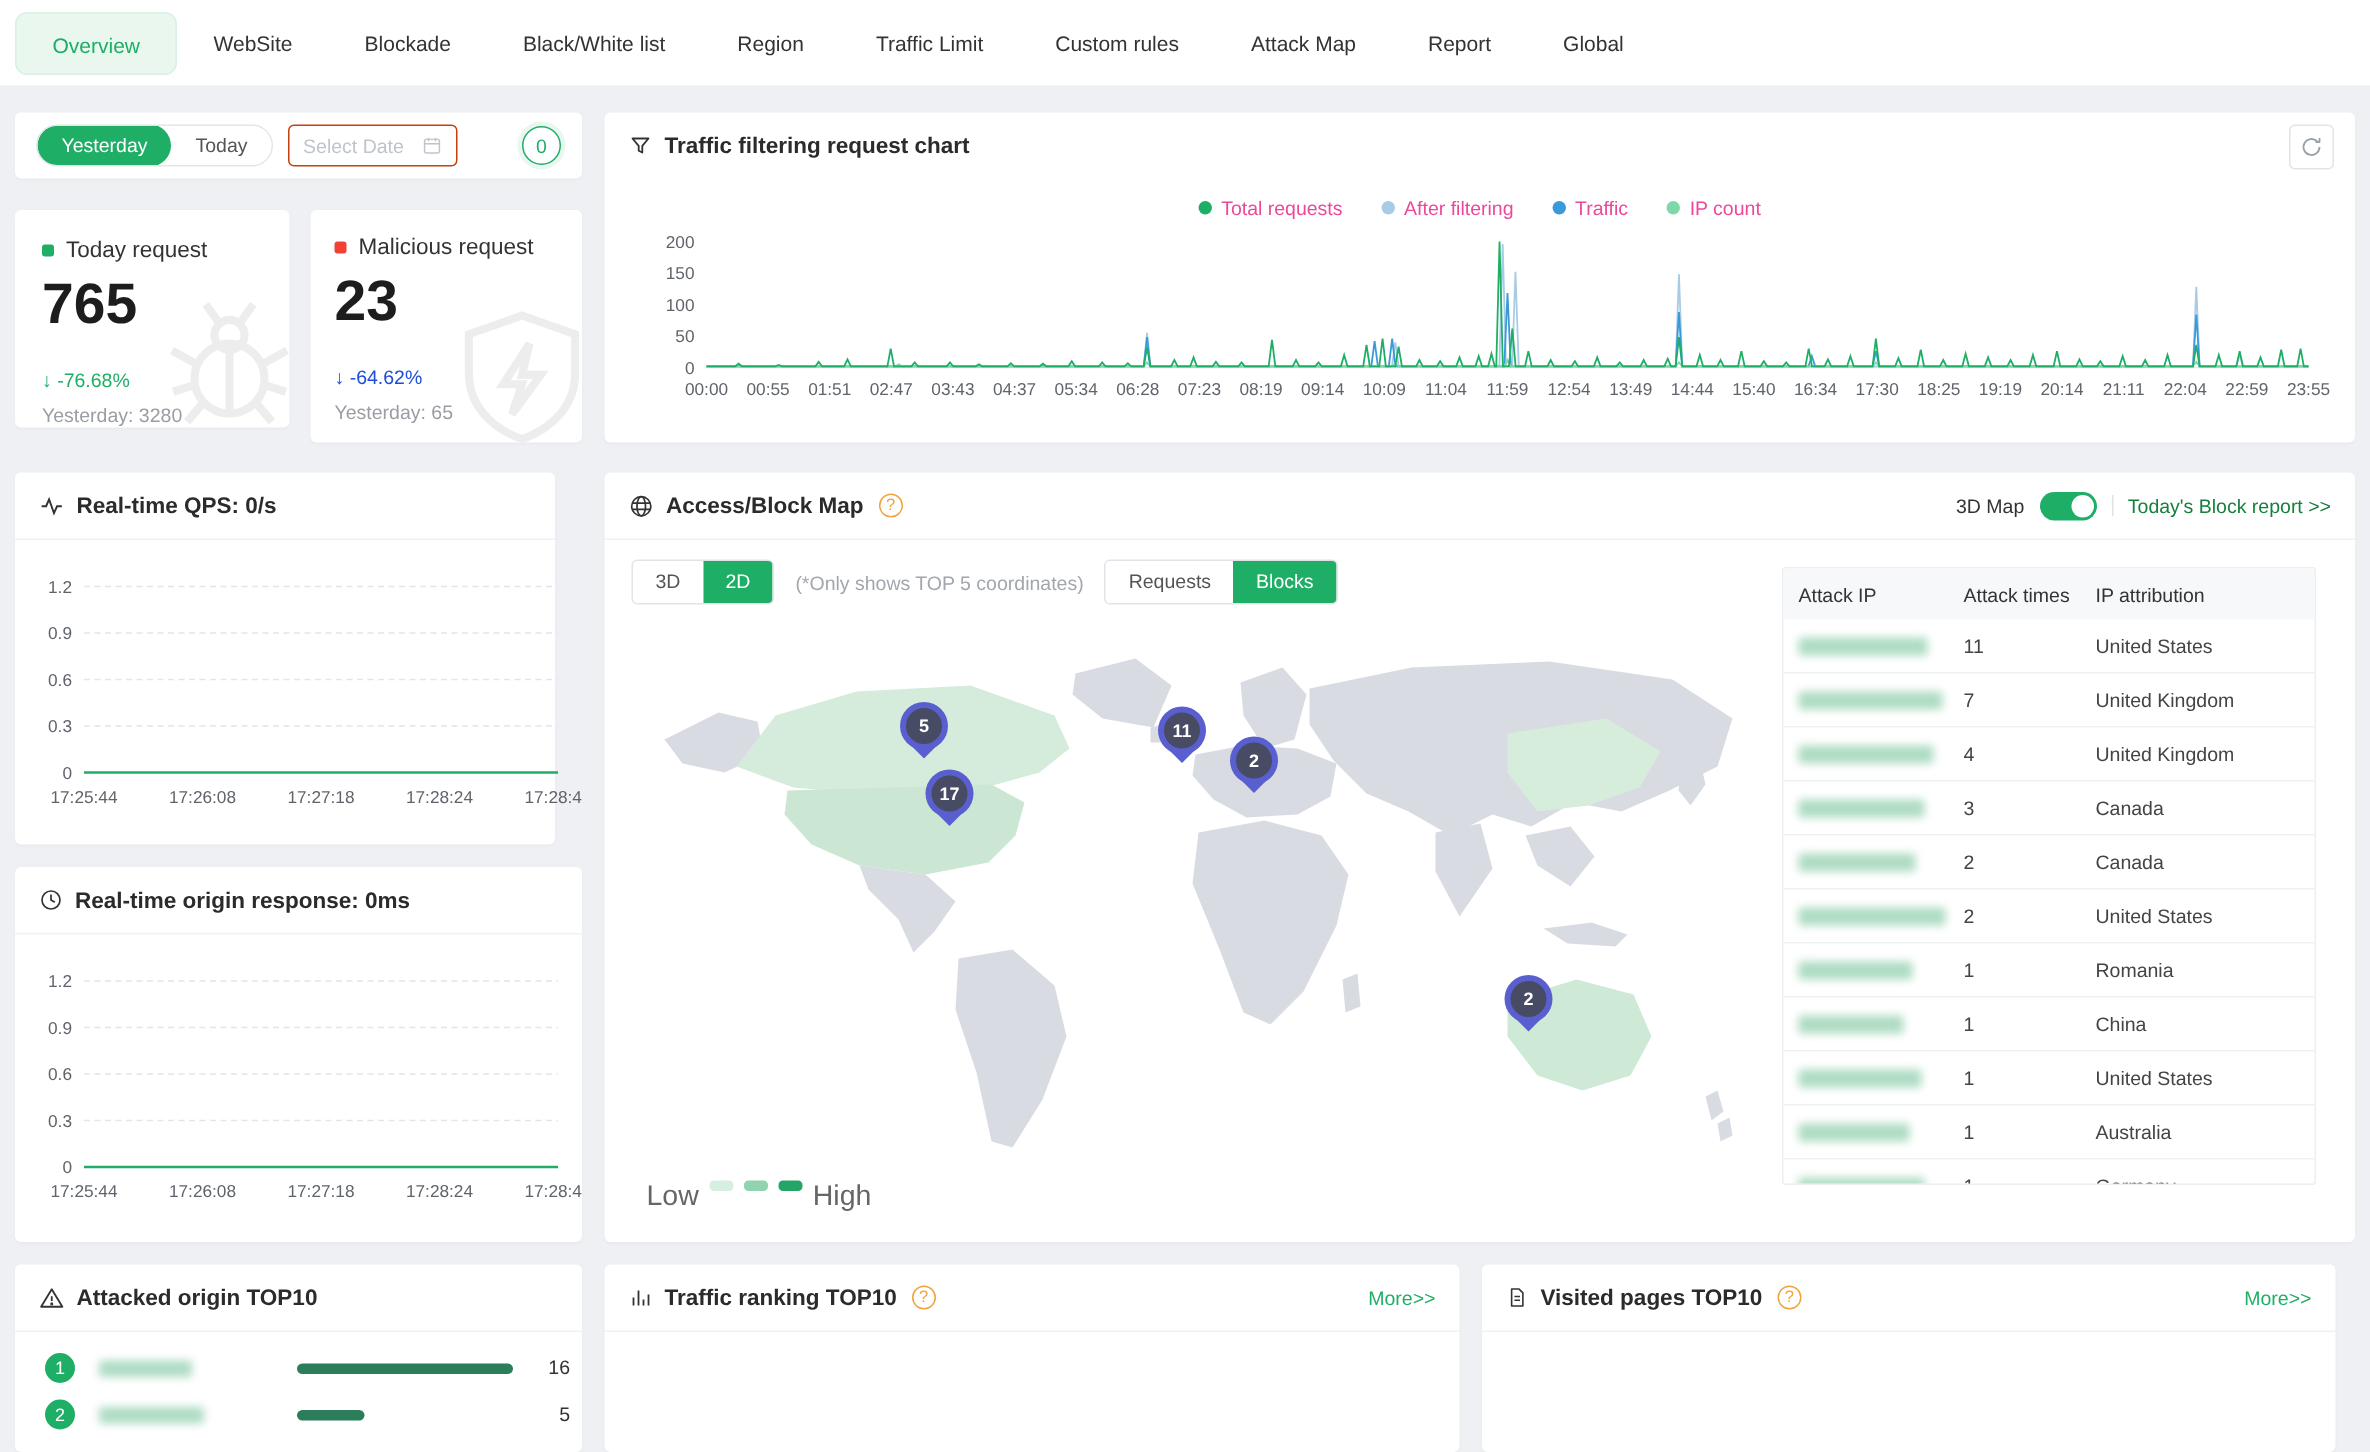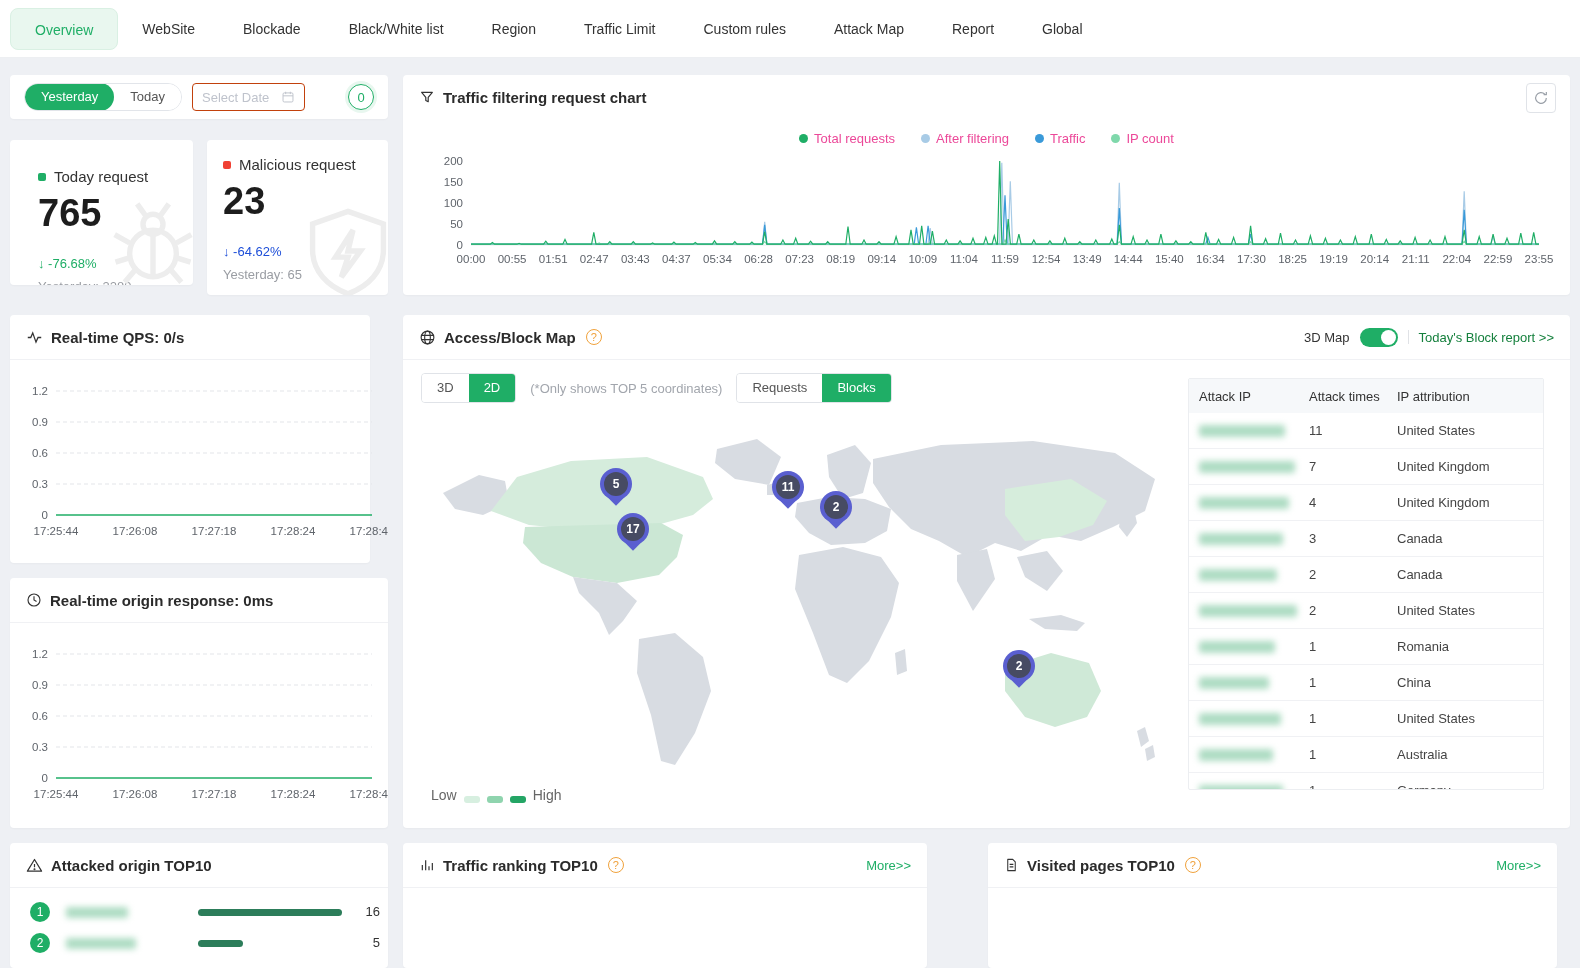--- a/index.html
+++ b/index.html
@@ -20,21 +20,21 @@
 
   
   #date-panel{left:10px;top:75px;width:378px;height:44px;display:flex;align-items:center;padding:0 14px;gap:10px}
   .date-seg{display:flex;align-items:center;border:1px solid #e2e5ea;border-radius:15px;overflow:hidden;height:28px}
   .date-seg .seg-btn{height:28px;line-height:28px;padding:0 16px;font-size:13px;color:#555;background:#fff;cursor:pointer;border:none}
   .date-seg .seg-btn.active{background:#1fae66;color:#fff;border-radius:15px}
   .date-input{display:flex;align-items:center;gap:12px;border:1px solid #c2410c;border-radius:4px;height:28px;padding:0 9px;color:#bfc3cc;font-size:13px;cursor:pointer}
   .counter-badge{margin-left:auto;width:26px;height:26px;border-radius:50%;border:1px solid #1fae66;color:#1fae66;font-size:13px;display:flex;align-items:center;justify-content:center;cursor:pointer;box-shadow:0 0 0 3px rgba(31,174,102,.10)}
 
   
-  #stat-today{left:10px;top:140px;width:183px;height:145px;padding:28px;overflow:hidden}
+  #stat-today{left:10px;top:140px;width:183px;height:145px;padding:18px;overflow:hidden}
   #stat-malicious{left:207px;top:140px;width:181px;height:155px;padding:16px;overflow:hidden}
   .stat-title{display:flex;align-items:center;gap:8px;font-size:15px;color:#333}
   .stat-bullet{width:8px;height:8px;border-radius:2px;flex:0 0 auto}
   .bullet-green{background:#1fae66}.bullet-red{background:#f04134}
   .stat-value{font-size:38px;font-weight:bold;color:#1d1d1d;margin-top:8px;line-height:1.1}
   .stat-change{font-size:13px;margin-top:21px}
   .change-green{color:#1fae66}.change-red{color:#1d4ed8}
   .stat-yesterday{font-size:13px;color:#9a9da3;margin-top:8px}
   .stat-watermark{position:absolute;right:-10px;bottom:-12px;pointer-events:none}
 
@@ -65,35 +65,35 @@
   .seg2{display:flex;border-radius:4px;overflow:hidden;border:1px solid #e0e3e8}
   .seg2-btn{padding:0 15px;height:28px;line-height:28px;font-size:13px;background:#fff;color:#555;cursor:pointer}
   .seg2-btn.active{background:#1fae66;color:#fff}
   .map-note{color:#a2a6ad}
   #map-area{position:absolute;left:18px;top:100px;width:760px;height:385px}
   #map-pins{position:absolute;left:0;top:0;width:100%;height:100%}
   .pin{position:absolute;width:32px;height:44px}
   .pin-head{position:absolute;left:0;top:0;width:32px;height:32px;border-radius:50%;background:#5a5fd0;display:flex;align-items:center;justify-content:center;z-index:2}
   .pin-inner{width:24px;height:24px;border-radius:50%;background:#474b63;color:#fff;font-size:12px;font-weight:bold;display:flex;align-items:center;justify-content:center}
   .pin-tail{position:absolute;left:50%;top:22px;width:13px;height:13px;background:#5a5fd0;transform:translateX(-50%) rotate(45deg);z-index:1}
-  #map-legend{position:absolute;left:28px;top:472px;display:flex;align-items:flex-end;gap:7px;font-size:14px;color:#666}
+  #map-legend{position:absolute;left:28px;top:472px;display:flex;align-items:flex-start;gap:7px;font-size:19px;color:#666}
   .legend-swatch{width:16px;height:7px;border-radius:3px}
 
   
   #attack-table{position:absolute;left:785px;top:63px;width:356px;height:412px;border:1px solid #ecEEf1;border:1px solid #eceef1;border-radius:2px;overflow:hidden;background:#fff}
   .atk-header{display:flex;align-items:center;background:#f6f8fa;height:34px;font-size:13px;color:#333}
   .atk-row{display:flex;align-items:center;height:36px;border-bottom:1px solid #f0f1f4;font-size:13px;color:#444}
   .atk-col-ip{width:120px;padding-left:10px;display:flex;align-items:center}
   .atk-col-times{width:88px}
   .atk-col-attr{flex:1}
   .blur-pill{display:inline-block;height:12px;background:#aedcc3;border-radius:2px;filter:blur(3px)}
 
   
   #domains-panel{left:10px;top:843px;width:378px;height:125px;overflow:hidden}
-  #ranking-panel{left:403px;top:843px;width:524px;height:125px;overflow:hidden}
+  #ranking-panel{left:403px;top:843px;width:570px;height:125px;overflow:hidden}
   #visited-panel{left:988px;top:843px;width:569px;height:125px;overflow:hidden}
   .more-link{position:absolute;right:16px;top:0;height:44px;display:flex;align-items:center;color:#1fae66;font-size:13px;cursor:pointer;font-weight:normal}
   #domain-rows{position:absolute;left:0;top:54px;right:0}
   .dom-row{position:relative;height:31px}
   .rank-badge{position:absolute;left:20px;top:5px;width:20px;height:20px;border-radius:50%;background:#1fae66;color:#fff;font-size:12px;display:flex;align-items:center;justify-content:center}
   .dom-pill{position:absolute;left:56px;top:10px;height:11px}
   .dom-bar{position:absolute;left:188px;top:12px;height:7px;border-radius:4px;background:#2c7d5a}
   .dom-val{position:absolute;right:8px;top:7px;width:28px;text-align:right;font-size:13px;color:#333}
 
   .help-circle{width:16px;height:16px;border-radius:50%;border:1px solid #f0a23c;color:#f0a23c;font-size:11px;font-weight:normal;display:inline-flex;align-items:center;justify-content:center;margin-left:2px;cursor:pointer}

